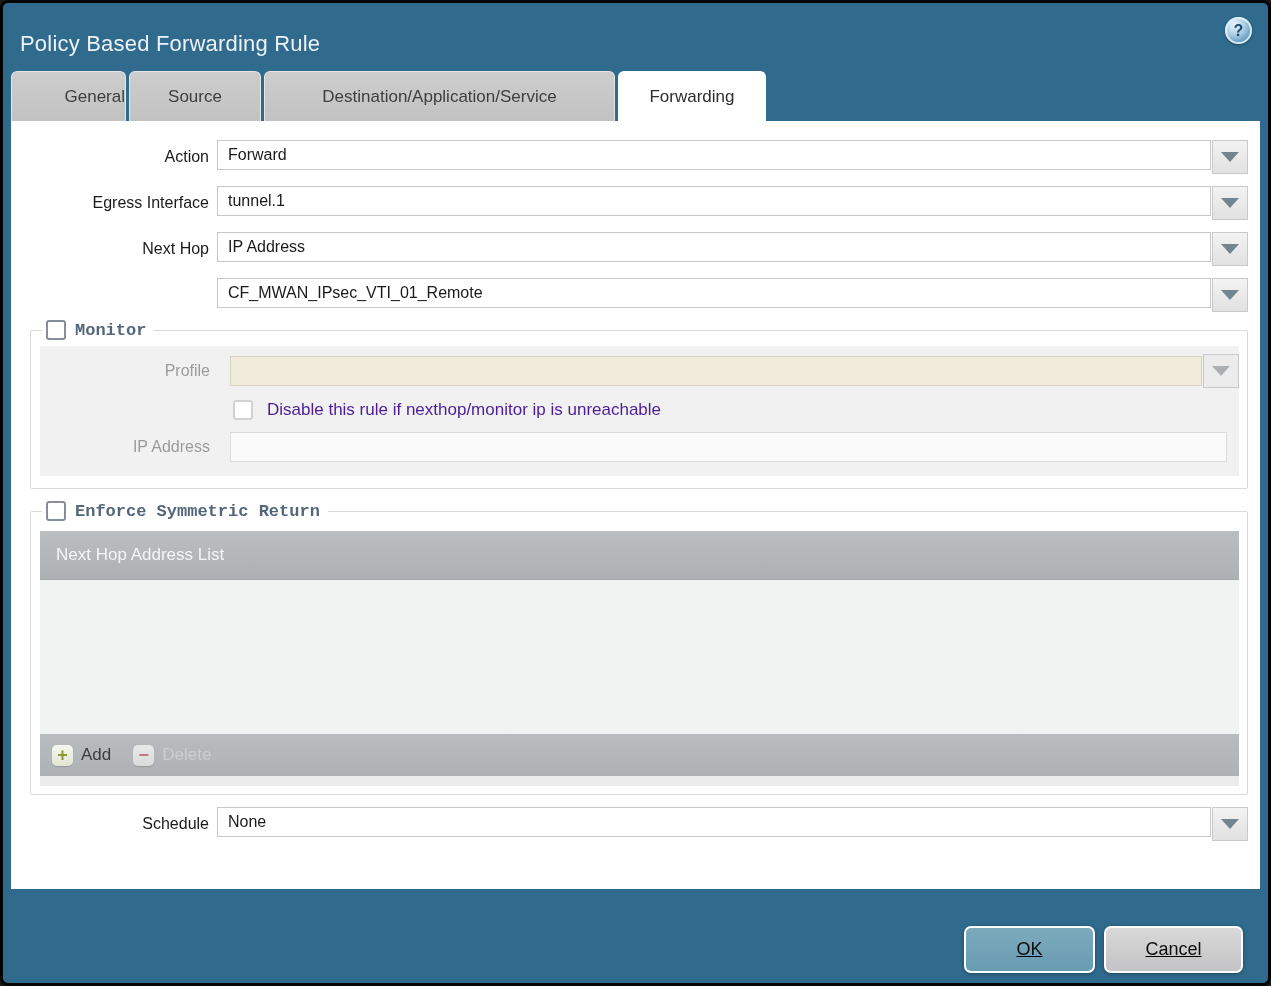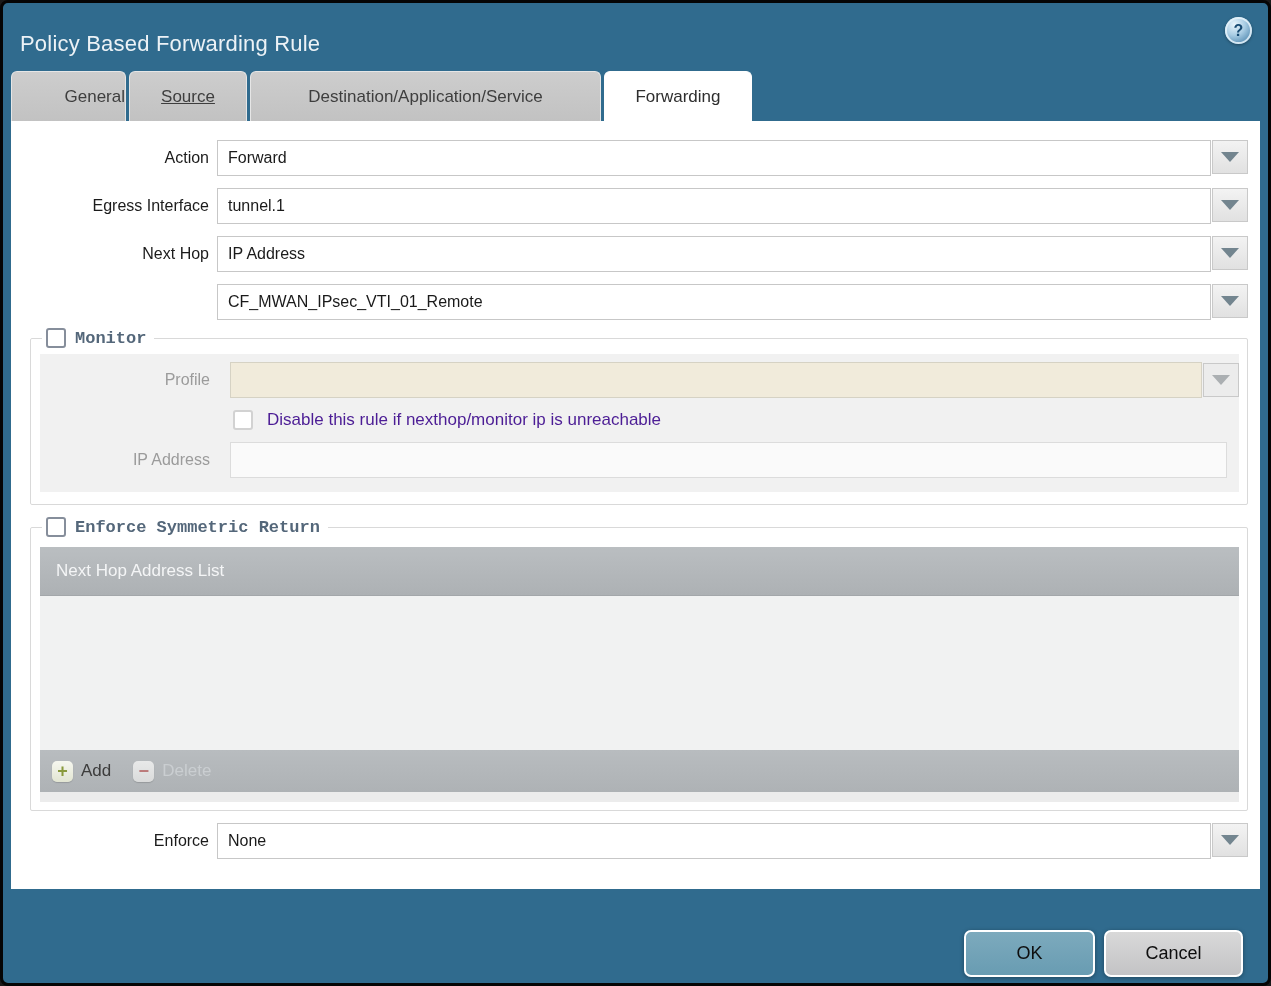--- a/index.html
+++ b/index.html
@@ -19,33 +19,33 @@
     color:#174a72;font-weight:bold;font-size:16px;cursor:pointer;
   }
   
   .tabs{height:54px;flex:0 0 auto;display:flex;align-items:flex-end;padding-left:8px;gap:3px;}
   .tab{
     height:50px;line-height:50px;text-align:center;font-size:17px;color:#3e3e3e;
     background:linear-gradient(#cdcdcd,#c2c2c2);
     border:1px solid #e6e6e6;border-bottom:none;border-radius:6px 6px 0 0;
     box-sizing:border-box;cursor:pointer;white-space:nowrap;
   }
-  .tab.t1{width:115px;text-align:right;} .tab.t2{width:118px;text-decoration:underline;} .tab.t3{width:351px;} .tab.t4{width:148px;}
+  .tab.t1{width:115px;text-align:right;} .tab.t2{width:132px;} .tab.t3{width:351px;} .tab.t4{width:148px;}
   .tab.active{background:#ffffff;color:#2e2e2e;border-color:#fff;}
   
   .content{
     margin:0 8px;height:768px;flex:0 0 auto;background:#ffffff;
     box-sizing:border-box;overflow:hidden;
   }
   .form-row{display:flex;align-items:center;margin:12px 12px 0 0;}
   .form-row.first{margin-top:19px;}
   .flabel{width:198px;text-align:right;margin-right:8px;font-size:16px;color:#1b1b1b;flex:0 0 auto;}
   .field{flex:1;display:flex;}
   .tinput{
-    flex:1;height:36px;box-sizing:border-box;border:1px solid #c7c7c7;border-radius:0;
+    flex:1;height:30px;box-sizing:border-box;border:1px solid #c7c7c7;border-radius:0;
     font-family:"Liberation Sans",sans-serif;font-size:16px;color:#1a1a1a;padding:0 0 0 10px;
     background:#fff;outline:none;min-width:0;
   }
   .ddbtn{
     width:36px;height:34px;box-sizing:border-box;flex:0 0 auto;margin-left:1px;
     border:1px solid #c9c9c9;background:linear-gradient(#f3f3f3,#e1e1e1);
     display:flex;align-items:center;justify-content:center;cursor:pointer;
   }
   .caret{width:0;height:0;border-left:9px solid transparent;border-right:9px solid transparent;
     border-top:10px solid #73858f;}
@@ -91,22 +91,22 @@
     font-weight:bold;font-size:18px;line-height:1;box-shadow:0 1px 1px rgba(0,0,0,.15);
   }
   .icon-sq.add{background:linear-gradient(#f6f7ef,#e2e5d2);color:#8a9a3c;}
   .icon-sq.add::before{content:"+";}
   .icon-sq.del{background:linear-gradient(#e8e9e9,#dadbdb);color:#bb7a7a;}
   .icon-sq.del::before{content:"−";}
   .toollabel{font-size:17px;color:#3c3c3c;}
   .toollabel.dim{color:#caced1;}
   .grid-strip{height:10px;background:#ececec;}
   
-  .footer{flex:1;display:flex;justify-content:flex-end;align-items:flex-start;
-    padding:41px 25px 0 0;gap:9px;}
+  .footer{flex:1;display:flex;justify-content:flex-end;align-items:center;
+    padding:26px 25px 0 0;gap:9px;text-decoration:underline;}
   .btn{
     height:47px;border:2px solid #ffffff;border-radius:7px;font-family:"Liberation Sans",sans-serif;
     font-size:18px;color:#0e0e0e;cursor:pointer;box-shadow:0 1px 4px rgba(0,0,0,.35);
   }
   .btn.ok{width:131px;background:linear-gradient(#7daabd,#689cb2);}
   .btn.cancel{width:139px;background:linear-gradient(#d9d9d9,#c3c3c5);}
 </style>
 </head>
 <body>
 
@@ -210,21 +210,21 @@
           <div class="toolbtn disabled">
             <span class="icon-sq del"></span>
             <span class="toollabel dim">Delete</span>
           </div>
         </div>
         <div class="grid-strip"></div>
       </div>
     </fieldset>
 
     <div class="form-row">
-      <label class="flabel">Enforce</label>
+      <label class="flabel">Schedule</label>
       <div class="field">
         <input class="tinput" value="None" style="">
         <div class="ddbtn">
           <span class="caret"></span>
         </div>
       </div>
     </div>
 
   </div>
 

